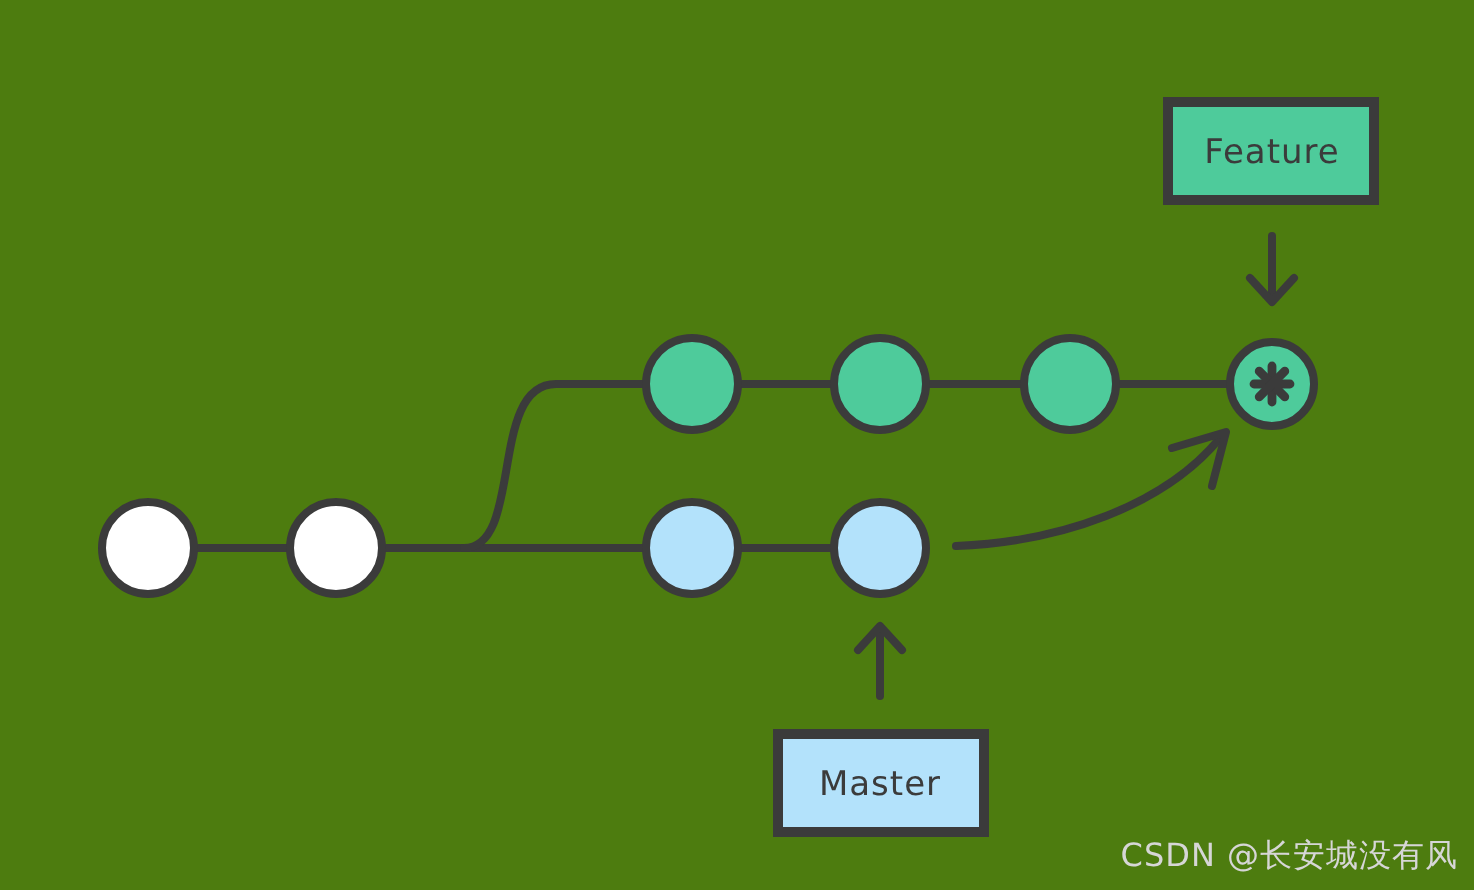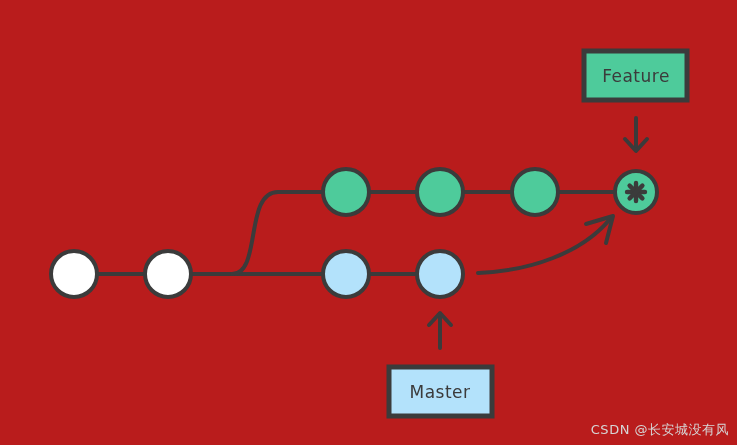--- a/index.html
+++ b/index.html
@@ -7,21 +7,21 @@
     padding: 0;
     background: #ffffff;
   }
   body {
     font-family: "DejaVu Sans", sans-serif;
   }
   #canvas {
     position: relative;
     width: 737px;
     height: 445px;
-    background: #b91c1c;
+    background: #4d7c0f;
     overflow: hidden;
   }
   #diagram-svg {
     position: absolute;
     left: 0;
     top: 0;
     width: 737px;
     height: 445px;
     display: block;
   }
@@ -31,21 +31,21 @@
     fill: #3b3b3b;
     letter-spacing: 0.5px;
     dominant-baseline: middle;
     text-anchor: middle;
   }
   .watermark {
     position: absolute;
     right: 8px;
     bottom: 6px;
     font-family: "DejaVu Sans", sans-serif;
-    font-size: 13px;
+    font-size: 16px;
     color: #d6d6d6;
     letter-spacing: 0.5px;
     white-space: nowrap;
     user-select: none;
   }
 </style>
 </head>
 <body>
 
 <div id="canvas">

